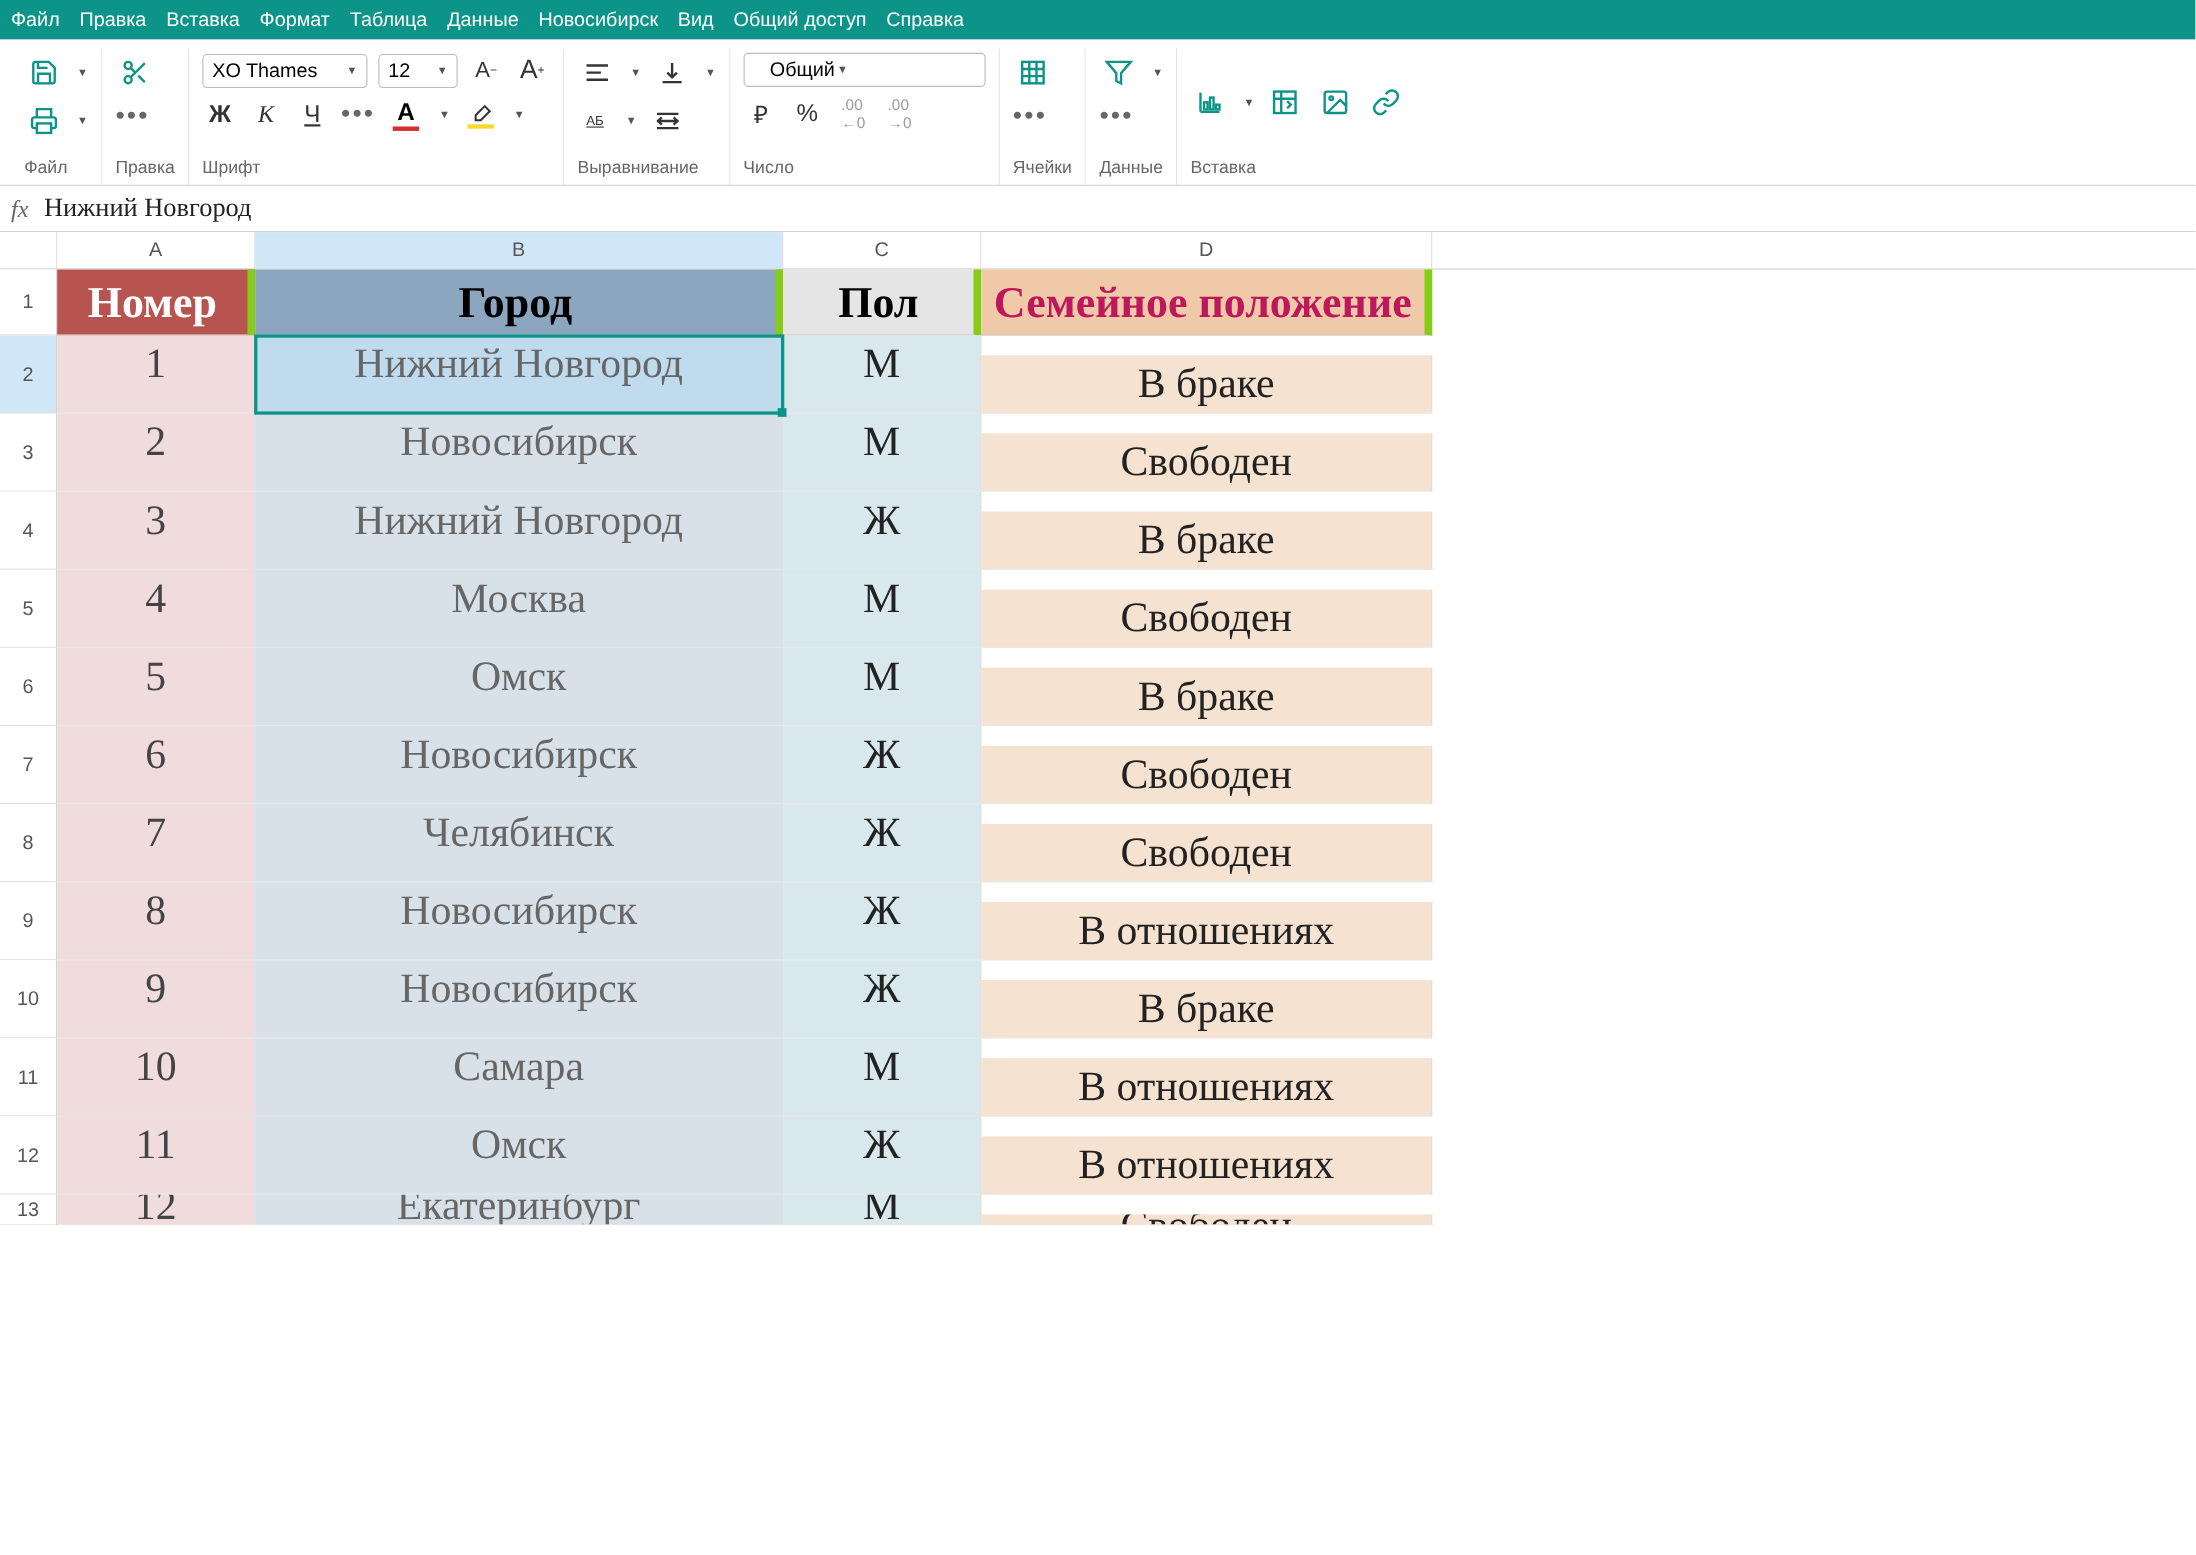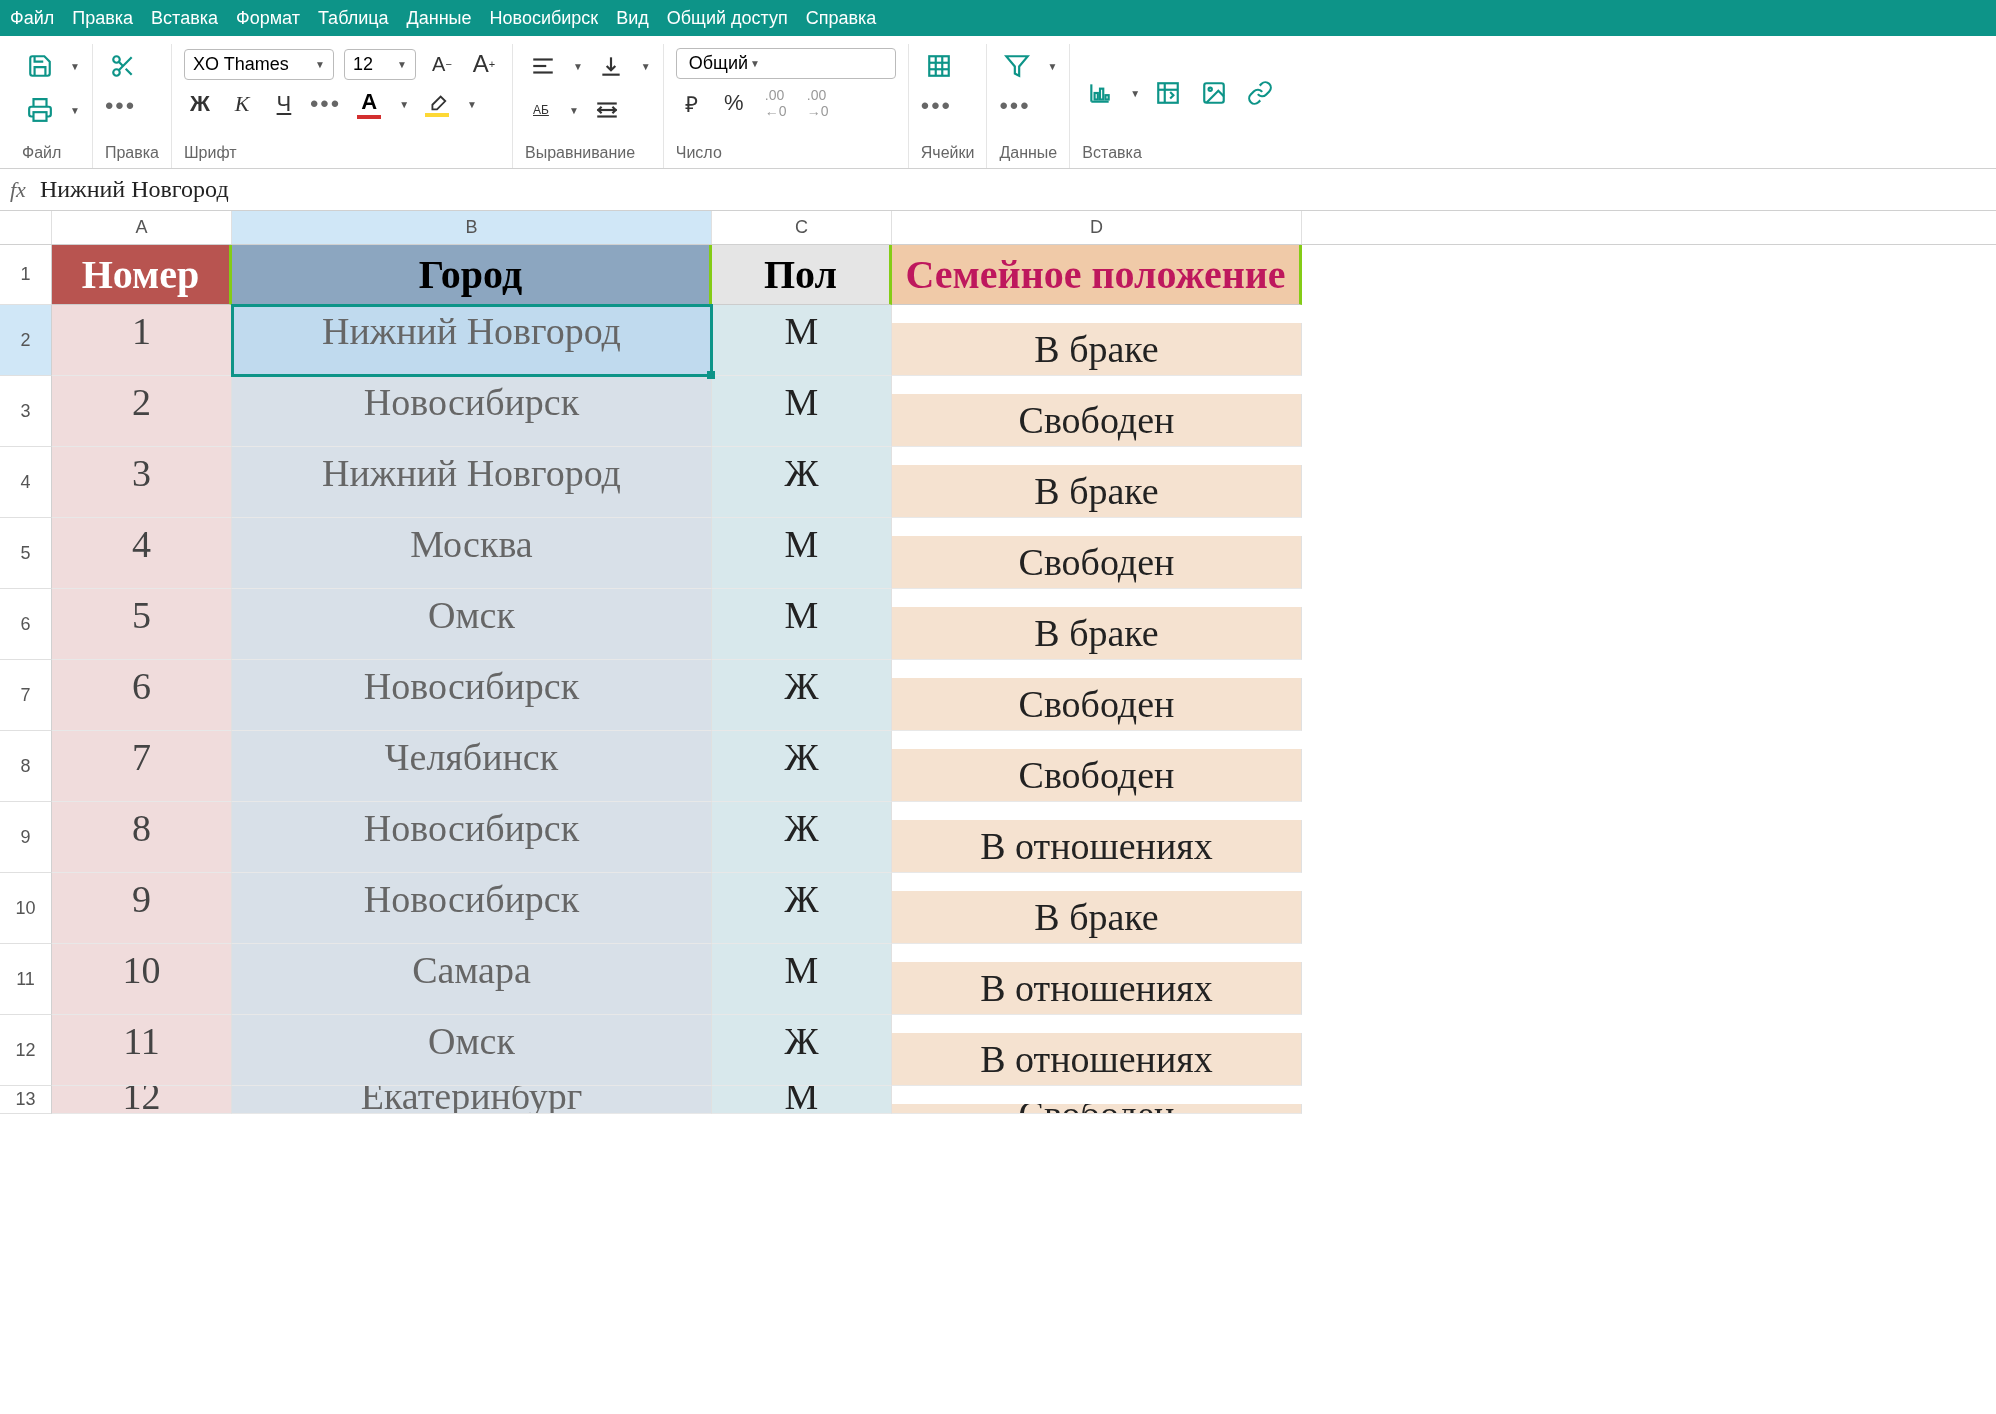--- a/index.html
+++ b/index.html
@@ -14,21 +14,21 @@
 .ribbon-controls { display: flex; flex-direction: column; gap: 8px; min-height: 90px; }
 .ribbon-row { display: flex; align-items: center; gap: 10px; }
 .ribbon-label { font-size: 16px; color: #666; margin-top: 6px; }
 
 .icon-btn { display: inline-flex; align-items: center; justify-content: center; width: 36px; height: 36px; color: #0d9488; cursor: pointer; }
 .icon-btn svg { width: 26px; height: 26px; }
 .dd-arrow { font-size: 10px; color: #555; margin-left: 2px; }
 
 .font-combo { border: 1px solid #bbb; border-radius: 4px; padding: 4px 8px; font-size: 18px; width: 150px; display: flex; align-items: center; justify-content: space-between; background: #fff; }
 .size-combo { border: 1px solid #bbb; border-radius: 4px; padding: 4px 8px; font-size: 18px; width: 72px; display: flex; align-items: center; justify-content: space-between; background: #fff; }
-.numfmt-combo { border: 1px solid #bbb; border-radius: 4px; padding: 4px 12px; font-size: 18px; width: 220px; display: flex; align-items: center; background: #fff; }
+.numfmt-combo { border: 1px solid #bbb; border-radius: 4px; padding: 4px 23px; font-size: 18px; width: 220px; display: flex; align-items: center; background: #fff; }
 
 .text-btn { width: 32px; height: 32px; display: inline-flex; align-items: center; justify-content: center; font-size: 22px; color: #333; cursor: pointer; }
 .bold { font-weight: bold; }
 .italic { font-style: italic; font-family: serif; }
 .underline { text-decoration: underline; }
 .ellipsis { font-size: 24px; color: #666; letter-spacing: 2px; }
 
 .color-btn { display: inline-flex; flex-direction: column; align-items: center; width: 36px; cursor: pointer; }
 .color-btn .letter { font-size: 22px; font-weight: bold; }
 .color-btn .bar { width: 24px; height: 4px; }
@@ -42,21 +42,21 @@
 .sheet { position: relative; }
 .col-headers { display: grid; grid-template-columns: 52px 180px 480px 180px 410px; background: #fff; border-bottom: 1px solid #d0d0d0; }
 .col-headers > div { text-align: center; font-size: 18px; color: #555; padding: 6px 0; border-right: 1px solid #e0e0e0; }
 .col-headers .selected { background: #d0e7f7; }
 .corner { border-right: 1px solid #e0e0e0; }
 
 .row-grid { display: grid; grid-template-columns: 52px 180px 480px 180px 410px; }
 .row-hdr { text-align: center; font-size: 18px; color: #555; border-right: 1px solid #d0d0d0; border-bottom: 1px solid #e0e0e0; display: flex; align-items: center; justify-content: center; background: #fff; }
 .row-hdr.selected { background: #d0e7f7; }
 
-.hdr-cell { font-family: "Times New Roman", serif; font-size: 40px; font-weight: bold; text-align: center; padding: 6px 0; border-right: 3px solid #84cc16; border-bottom: 1px solid #ccc; }
+.hdr-cell { font-family: "Times New Roman", serif; font-size: 40px; font-weight: bold; text-align: center; padding: 6px 0; border-right: 7px solid #84cc16; border-bottom: 1px solid #ccc; }
 .hdr-a { background: #b85450; color: #fff; }
 .hdr-b { background: #8ca6c0; color: #000; }
 .hdr-c { background: #e5e5e5; color: #000; }
 .hdr-d { background: #f0caa8; color: #be185d; white-space: nowrap; overflow: hidden; }
 
 .data-cell { font-family: "Times New Roman", serif; font-size: 38px; text-align: center; padding: 4px 0; border-right: 1px solid #e0e0e0; border-bottom: 1px solid #e8e8e8; }
 .bg-a { background: #f0dcdc; color: #444; }
 .bg-b { background: #d8e0e8; color: #666; }
 .bg-c { background: #d8e8ec; color: #222; }
 .bg-d { background: #f5e2d0; color: #222; margin-top: 18px; }

